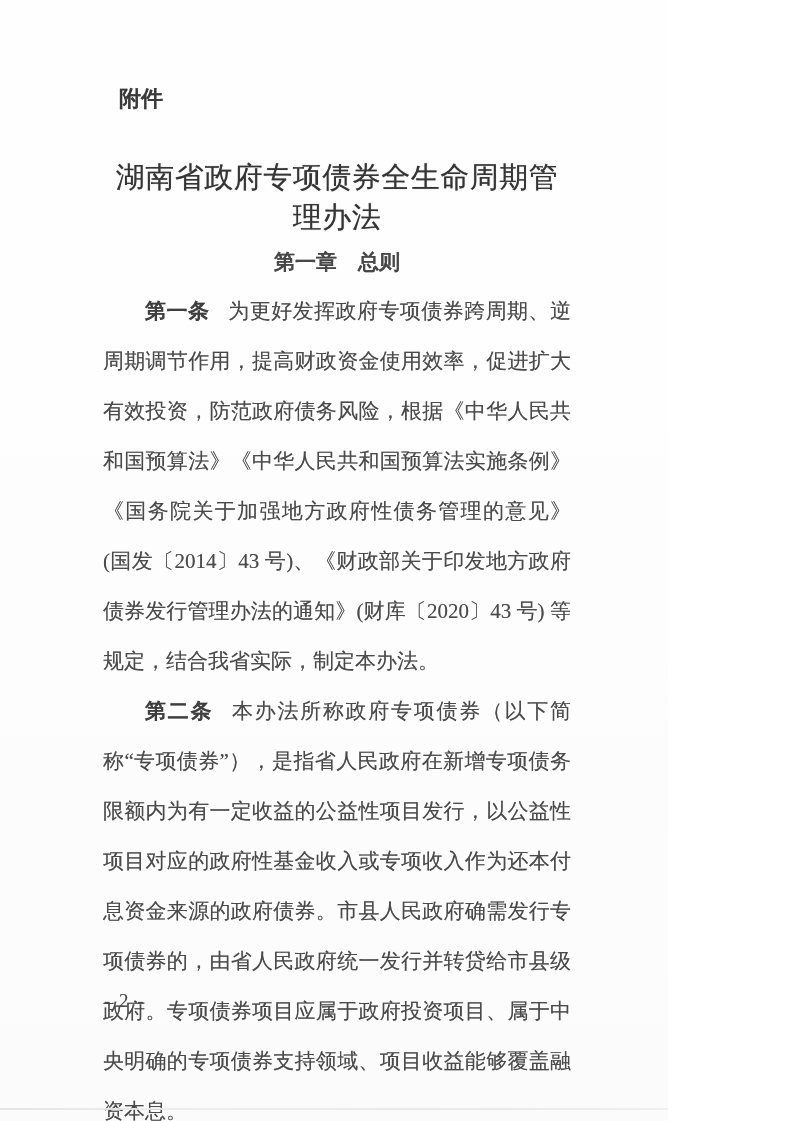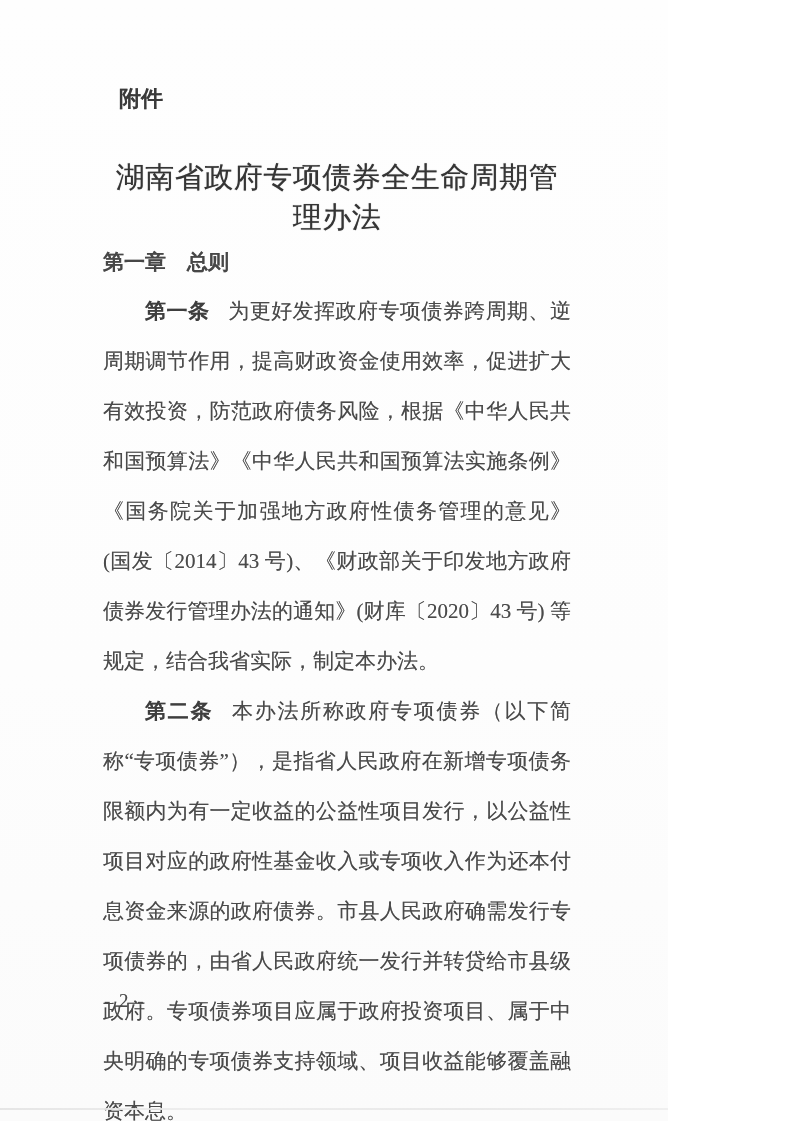--- a/index.html
+++ b/index.html
@@ -36,21 +36,21 @@
     font-weight: normal;
     letter-spacing: 0.5px;
     color: #353535;
     text-shadow: 0 0 0.8px rgba(40,40,40,0.6);
   }
   .chapter {
     position: absolute;
     left: 103px;
     right: 97px;
     top: 248px;
-    text-align: left;
+    text-align: center;
     font-size: 21px;
     font-weight: 600;
     color: #474747;
     text-shadow: 0 0 0.5px rgba(60,60,60,0.45);
   }
   .body-text {
     position: absolute;
     left: 103px;
     right: 97px;
     top: 286px;

